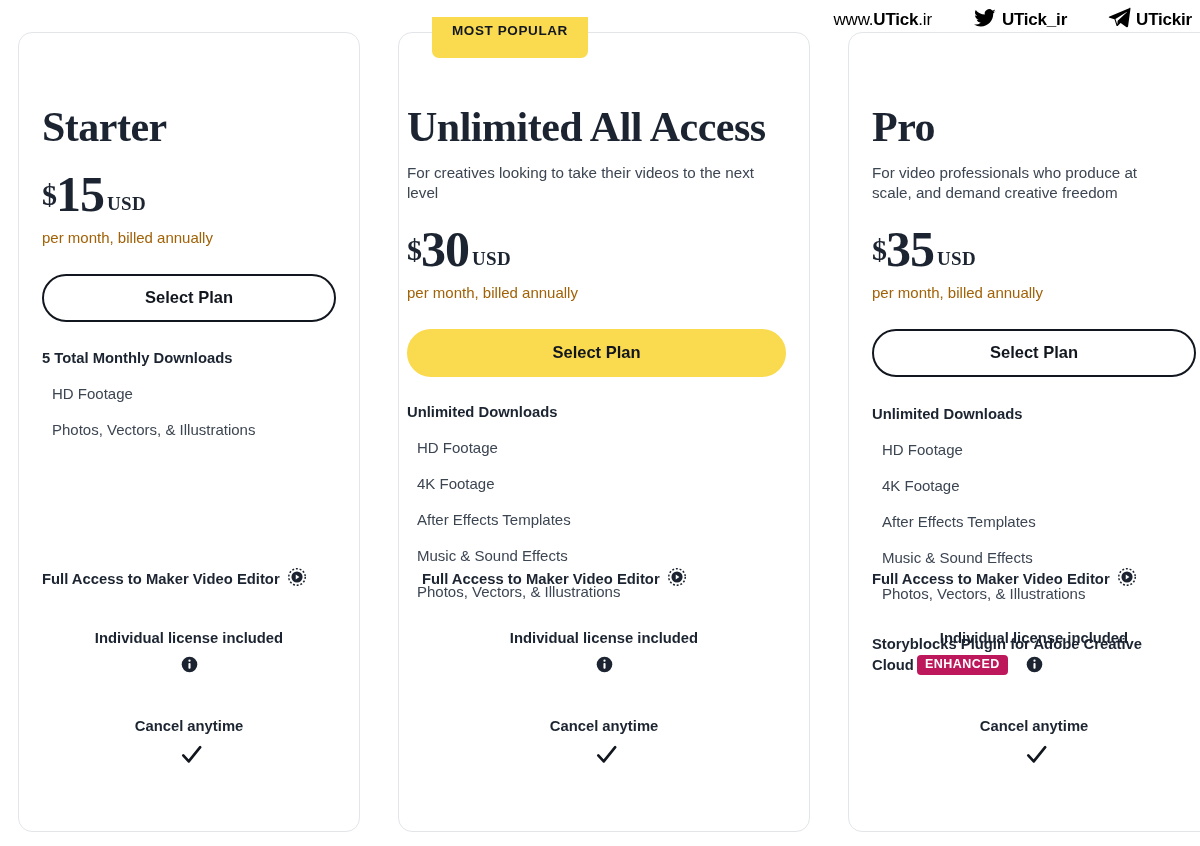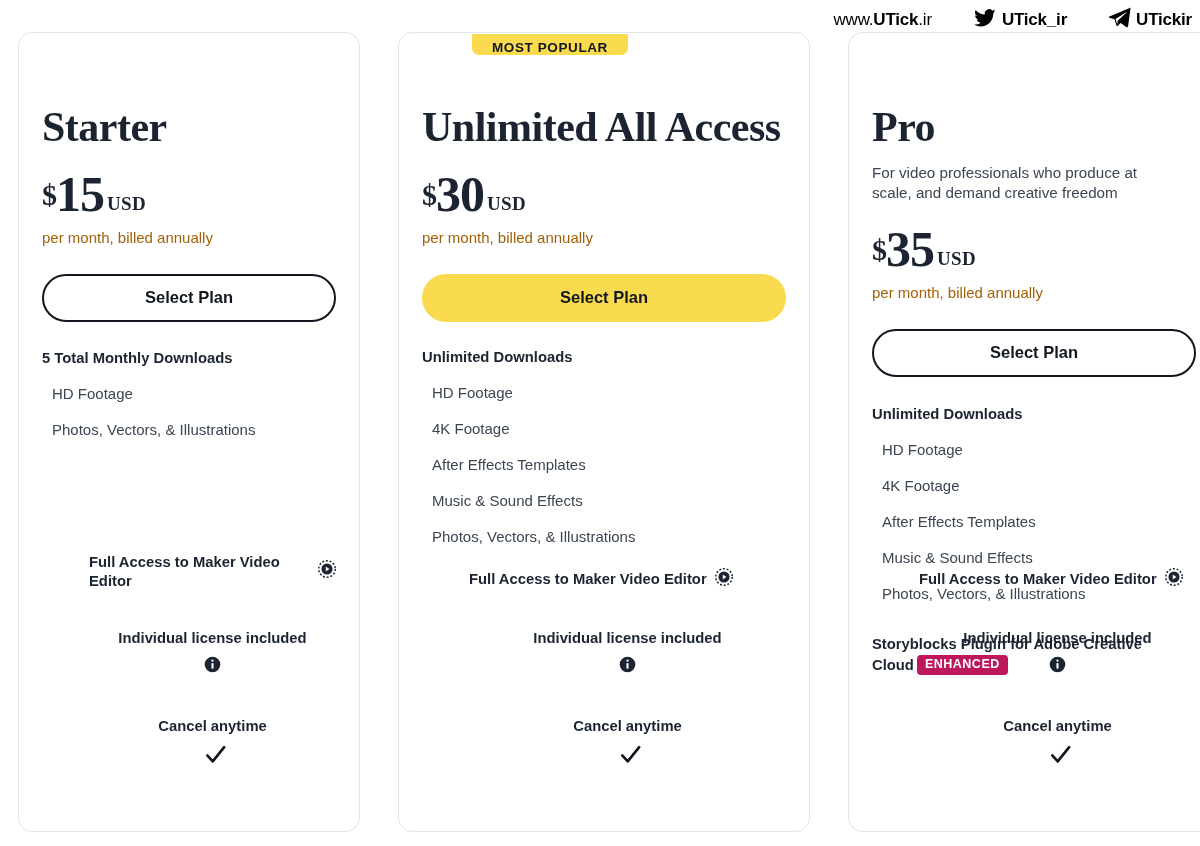--- a/index.html
+++ b/index.html
@@ -59,38 +59,37 @@
     position: absolute;
     top: 32px;
     height: 800px;
     background: #ffffff;
     border: 1px solid #e3e5e8;
     border-radius: 14px;
     box-sizing: border-box;
     padding: 0 23px;
   }
   .card-1 { left: 18px;  width: 342px; }
-  .card-2 { left: 398px; width: 412px; }
+  .card-2 { left: 398px; width: 412px; padding-left: 8px; }
   .card-3 { left: 848px; width: 372px; }
 
   
   .popular-badge {
     position: absolute;
-    top: 34px;
+    top: 17px;
     left: 432px;
     background: #fada4e;
     color: #12171f;
     font-size: 13.5px;
     font-weight: bold;
     letter-spacing: 0.6px;
-    padding: 7px 20px 0 20px;
+    padding: 7px 20px 20px 20px;
     border-radius: 0 0 7px 7px;
     z-index: 20;
     line-height: 1;
-    margin-left: 40px;
   }
 
   
   .plan-name {
     font-family: "Liberation Serif", serif;
     font-weight: bold;
     color: #1b2430;
     letter-spacing: -0.5px;
     margin: 0;
     line-height: 1;
@@ -215,21 +214,20 @@
   }
   .foot-row {
     display: flex;
     align-items: center;
     font-size: 14.8px;
     font-weight: bold;
     color: #1b2430;
     margin-top: 38px;
     gap: 8px;
     line-height: 1.3;
-    margin-left: 47px;
   }
   .foot-row:first-child { margin-top: 0; }
   .foot-row.gap-lg { margin-top: 38px; flex-direction: column; }
   .foot-icon { flex: none; display: block; }
   .foot-check { margin-left: 5px; }
 </style>
 </head>
 <body>
 
 <div class="watermark">
@@ -297,20 +295,21 @@
           <svg width="25" height="22" viewBox="0 0 24 24">
               <path d="M3 12.4 L9 19 L21.5 3.5" fill="none" stroke="#12171f" stroke-width="2.9" stroke-linecap="round" stroke-linejoin="round"></path>
             </svg>
         </span>
       </div>
     </div>
   </div>
 
   <div class="card card-2">
     <h2 class="plan-name">Unlimited All Access</h2>
+    <p class="plan-desc">For creatives looking to take their videos to the next level</p>
     <div class="price-row">
       <span class="price-amount"><span class="price-cur">$</span><span class="price-num">30</span></span>
       <span class="price-unit">USD</span>
     </div>
     <div class="price-sub">per month, billed annually</div>
     <div class="select-btn btn-solid">Select Plan</div>
     <div class="feature-head">Unlimited Downloads</div>
     <div class="feature-item">HD Footage</div>
     <div class="feature-item">4K Footage</div>
     <div class="feature-item">After Effects Templates</div>

